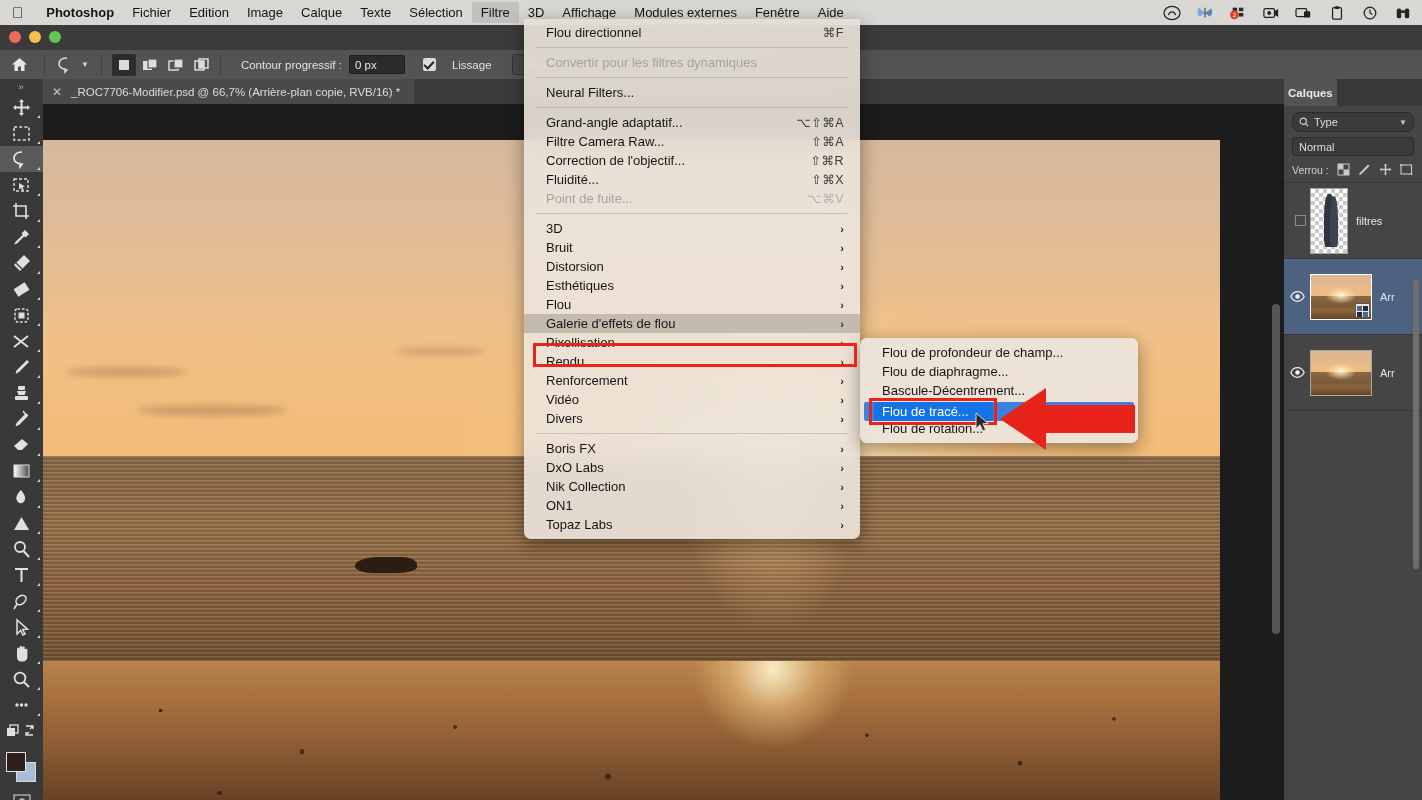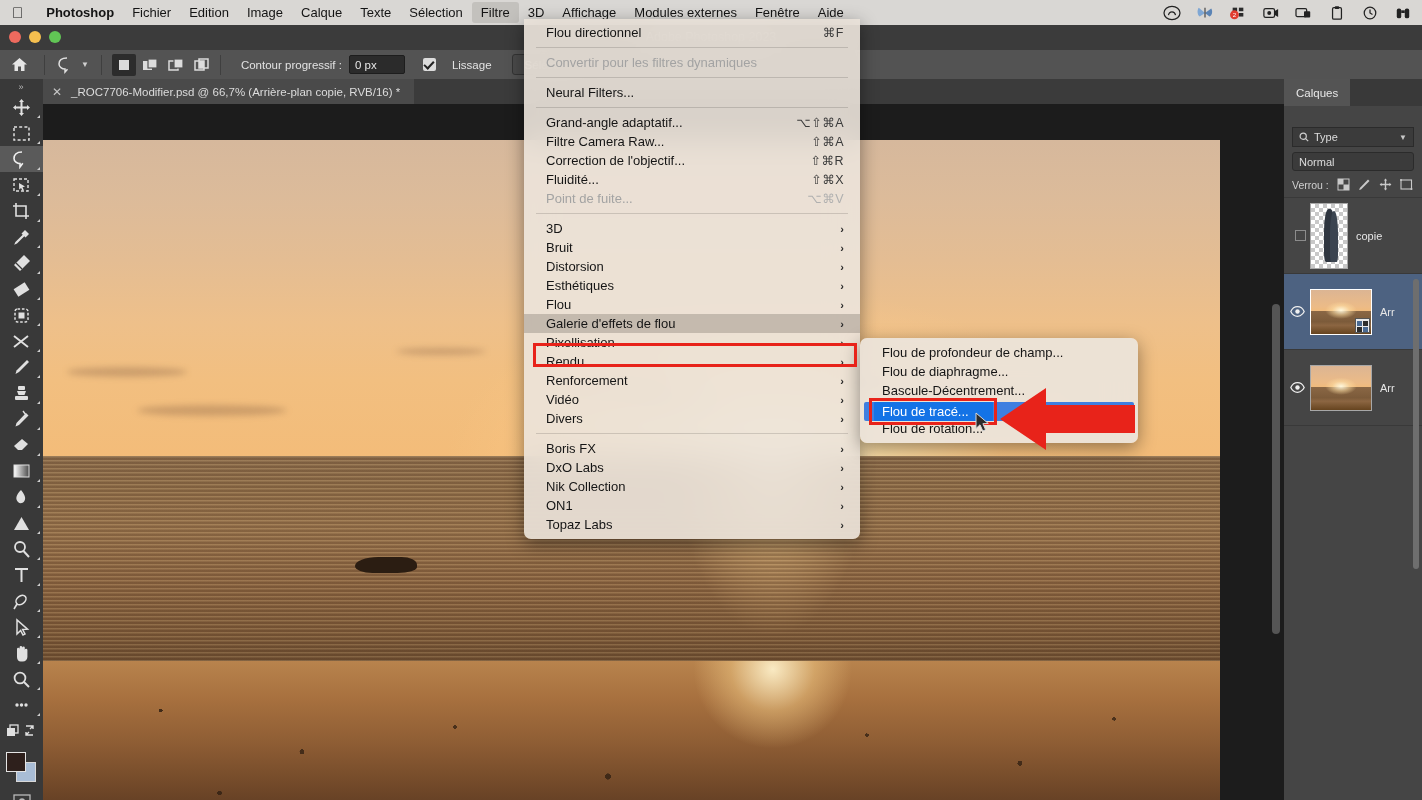--- a/index.html
+++ b/index.html
@@ -131,25 +131,25 @@
   }
   .rock{
     position:absolute; left:26.5%; top:49.5%; width:62px; height:16px; background:#2b1d12;
     border-radius:60% 40% 50% 45% / 90% 80% 60% 70%;
   }
   #vscroll{ position:absolute; right:4px; top:200px; width:8px; height:330px; background:#555; border-radius:4px; }
 
   
   #rightpanel{ position:absolute; right:0; top:54px; width:138px; bottom:0; background:#454545; }
   #panel-tabs{ height:27px; background:#393939; display:flex; }
-  #panel-tabs .ptab{ height:27px; padding:0 12px; display:flex; align-items:center; font-size:11.5px; color:#e8e8e8; background:#545454; font-weight:normal; }
+  #panel-tabs .ptab{ height:27px; padding:0 4px; display:flex; align-items:center; font-size:11.5px; color:#e8e8e8; background:#545454; font-weight:bold; }
   .pnl-row{ padding:6px 8px 0; }
   .pnl-select{
-    height:20px; background:#3b3b3b; border:1px solid #2b2b2b; border-radius:0; color:#ddd;
-    font-size:11px; display:flex; align-items:center; padding:0 6px; gap:5px; position:relative;margin-top:15px;
+    height:20px; background:#3b3b3b; border:1px solid #2b2b2b; border-radius:8px; color:#ddd;
+    font-size:11px; display:flex; align-items:center; padding:0 6px; gap:5px; position:relative;
   }
   .pnl-select .caret{ position:absolute; right:6px; font-size:8px; color:#c8c8c8; }
   .pnl-blend{
     margin:5px 8px 0; height:19px; background:#3b3b3b; border:1px solid #2b2b2b; border-radius:3px;
     color:#ddd; font-size:11px; display:flex; align-items:center; padding:0 6px;
   }
   .lockrow{ display:flex; align-items:center; gap:8px; padding:7px 8px 6px; color:#cfcfcf; font-size:10.5px; }
   #layers{ border-top:1px solid #393939; }
   .layer{ height:76px; display:flex; align-items:center; border-bottom:1px solid #393939; position:relative; }
   .layer.selected{ background:#4d6281; }
@@ -603,21 +603,21 @@
 
       <div class="layer">
         <span class="eye">
             <span class="emptybox"></span>
           </span>
         <span class="thumb tall">
           <span class="chkbg"></span>
           <span class="persona"></span>
           <span class="persona2"></span>
         </span>
-        <span class="name">copie</span>
+        <span class="name">filtres</span>
       </div>
 
       <div class="layer selected">
         <span class="eye">
           <svg width="15" height="11" viewBox="0 0 15 11">
               <path d="M7.5 0.7 C3 0.7 0.8 5.5 0.8 5.5 C0.8 5.5 3 10.3 7.5 10.3 C12 10.3 14.2 5.5 14.2 5.5 C14.2 5.5 12 0.7 7.5 0.7 Z" fill="none" stroke="#f0f0f0" stroke-width="1.2"></path>
               <circle cx="7.5" cy="5.5" r="2.2" fill="#f0f0f0"></circle>
             </svg>
         </span>
         <span class="thumb" style="border-color:#fff;outline:0;">

